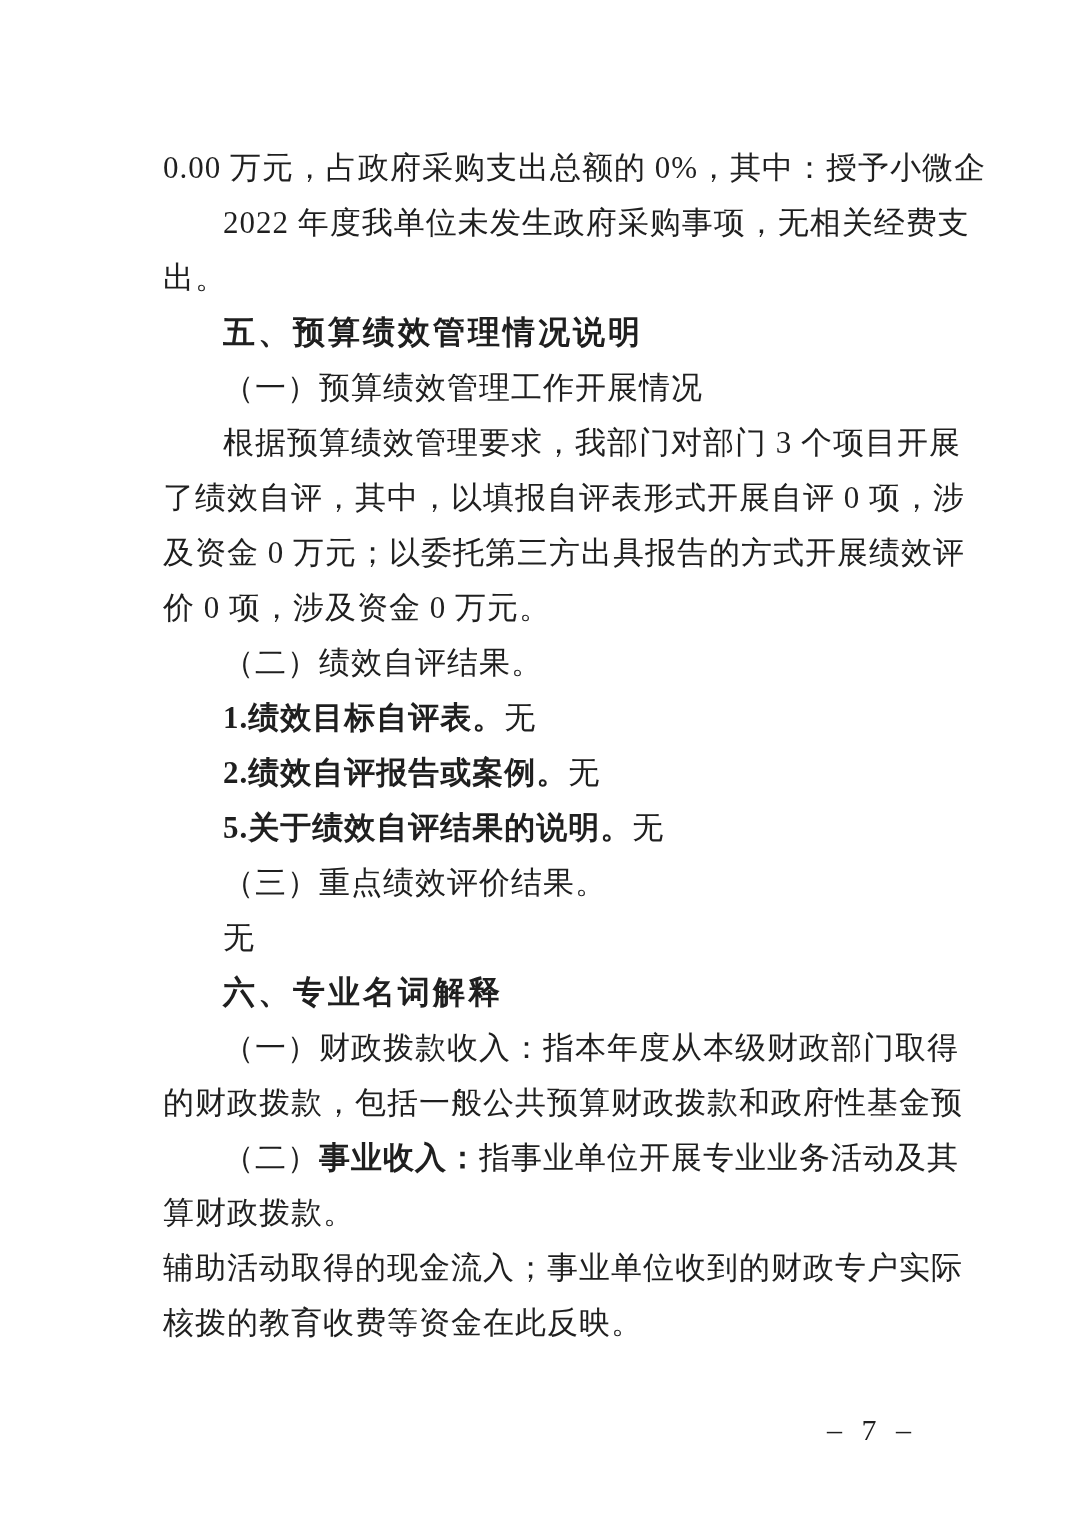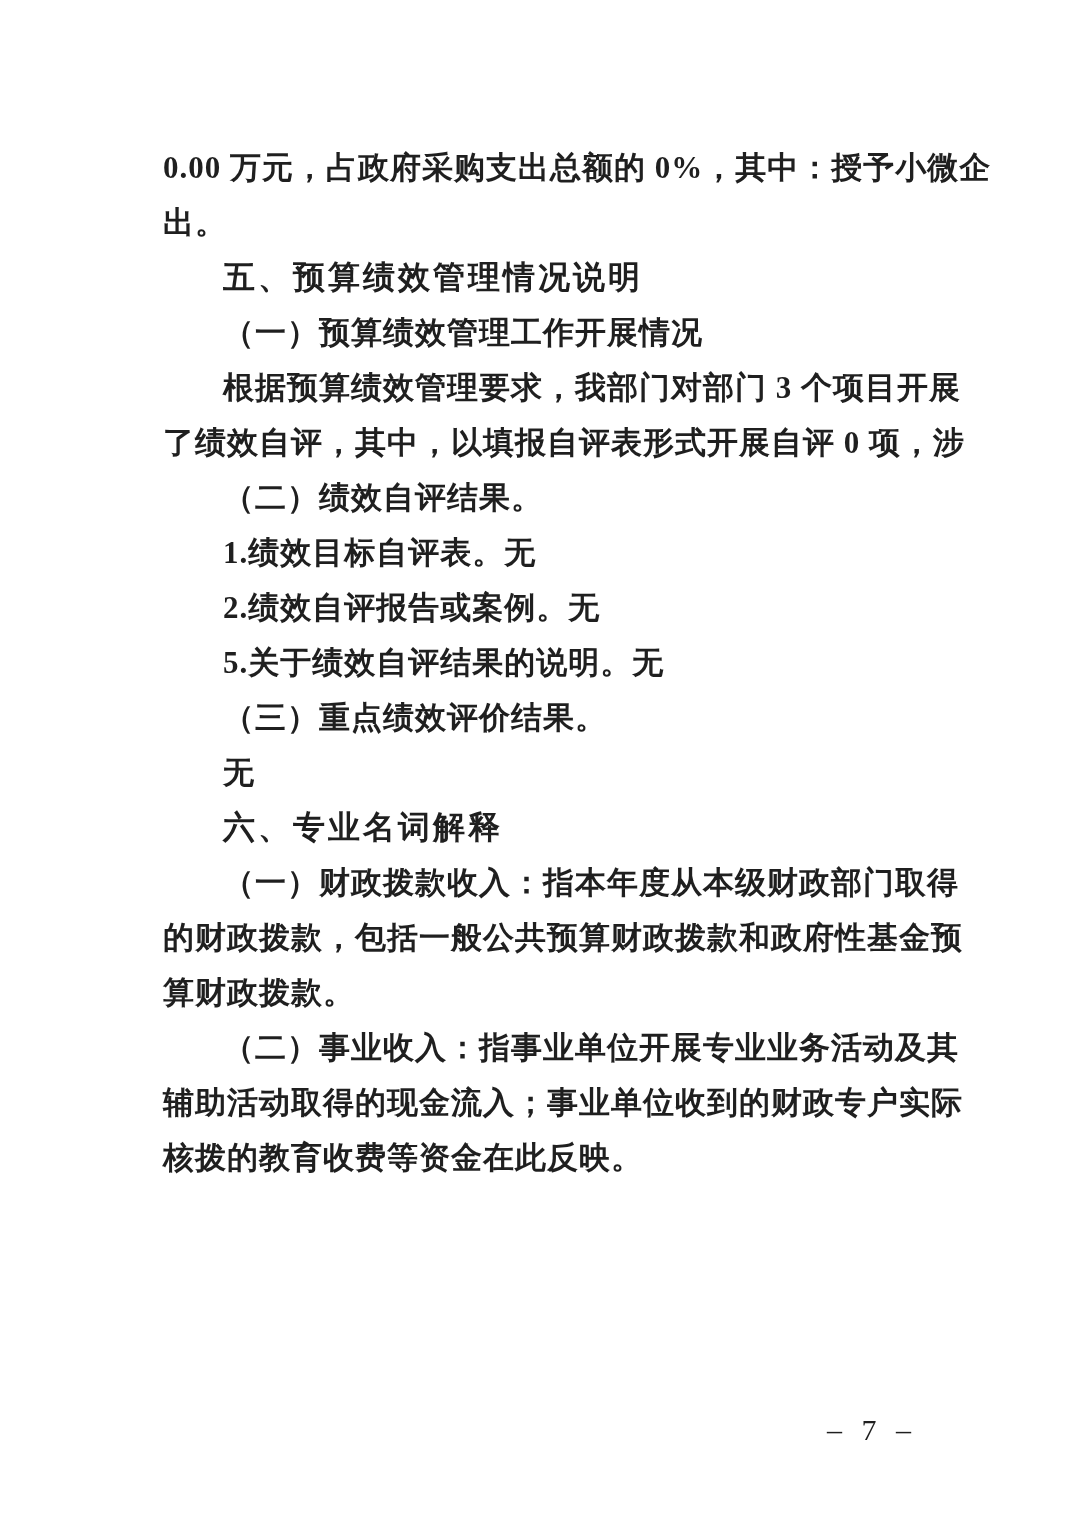--- a/index.html
+++ b/index.html
@@ -33,52 +33,55 @@
   }
   .line.indent {
     padding-left: 60px;
   }
   .line.heading {
     font-family: "Liberation Sans", "DejaVu Sans", sans-serif;
     font-weight: 700;
     font-size: 32px;
     letter-spacing: 3px;
   }
-  .seg { font-weight: 700; }
+  .seg { font-weight: 400; }
   .seg.b { font-weight: 700; text-align: center; }
   .page-number {
     position: absolute;
     top: 1408px;
     right: 158px;
     font-size: 30px;
     letter-spacing: 6px;
     line-height: 44px;
     color: #1f1f1f;
     font-family: "Liberation Serif", "DejaVu Serif", serif;
   }
 </style>
 </head>
 <body>
 
 <div class="page">
   <main class="content" id="content">
       <div class="line"><span class="seg">0.00 万元，占政府采购支出总额的 0%，其中：授予小微企</span></div>
+      <div class="line indent"><span class="seg">2022 年度我单位未发生政府采购事项，无相关经费支</span></div>
       <div class="line"><span class="seg">出。</span></div>
       <div class="line indent heading"><span class="seg b">五、预算绩效管理情况说明</span></div>
       <div class="line indent"><span class="seg">（一）预算绩效管理工作开展情况</span></div>
       <div class="line indent"><span class="seg">根据预算绩效管理要求，我部门对部门 3 个项目开展</span></div>
       <div class="line"><span class="seg">了绩效自评，其中，以填报自评表形式开展自评 0 项，涉</span></div>
+      <div class="line"><span class="seg">及资金 0 万元；以委托第三方出具报告的方式开展绩效评</span></div>
+      <div class="line"><span class="seg">价 0 项，涉及资金 0 万元。</span></div>
       <div class="line indent"><span class="seg">（二）绩效自评结果。</span></div>
       <div class="line indent"><span class="seg b">1.绩效目标自评表。</span><span class="seg">无</span></div>
       <div class="line indent"><span class="seg b">2.绩效自评报告或案例。</span><span class="seg">无</span></div>
       <div class="line indent"><span class="seg b">5.关于绩效自评结果的说明。</span><span class="seg">无</span></div>
       <div class="line indent"><span class="seg">（三）重点绩效评价结果。</span></div>
       <div class="line indent"><span class="seg">无</span></div>
       <div class="line indent heading"><span class="seg b">六、专业名词解释</span></div>
       <div class="line indent"><span class="seg">（一）财政拨款收入：指本年度从本级财政部门取得</span></div>
       <div class="line"><span class="seg">的财政拨款，包括一般公共预算财政拨款和政府性基金预</span></div>
+      <div class="line indent"><span class="seg">（二）</span><span class="seg b">事业收入：</span><span class="seg">指事业单位开展专业业务活动及其</span></div>
       <div class="line"><span class="seg">算财政拨款。</span></div>
-      <div class="line indent"><span class="seg">（二）</span><span class="seg b">事业收入：</span><span class="seg">指事业单位开展专业业务活动及其</span></div>
       <div class="line"><span class="seg">辅助活动取得的现金流入；事业单位收到的财政专户实际</span></div>
       <div class="line"><span class="seg">核拨的教育收费等资金在此反映。</span></div>
     </main>
   <div class="page-number">– 7 –</div>
 </div>
 
 </body></html>

